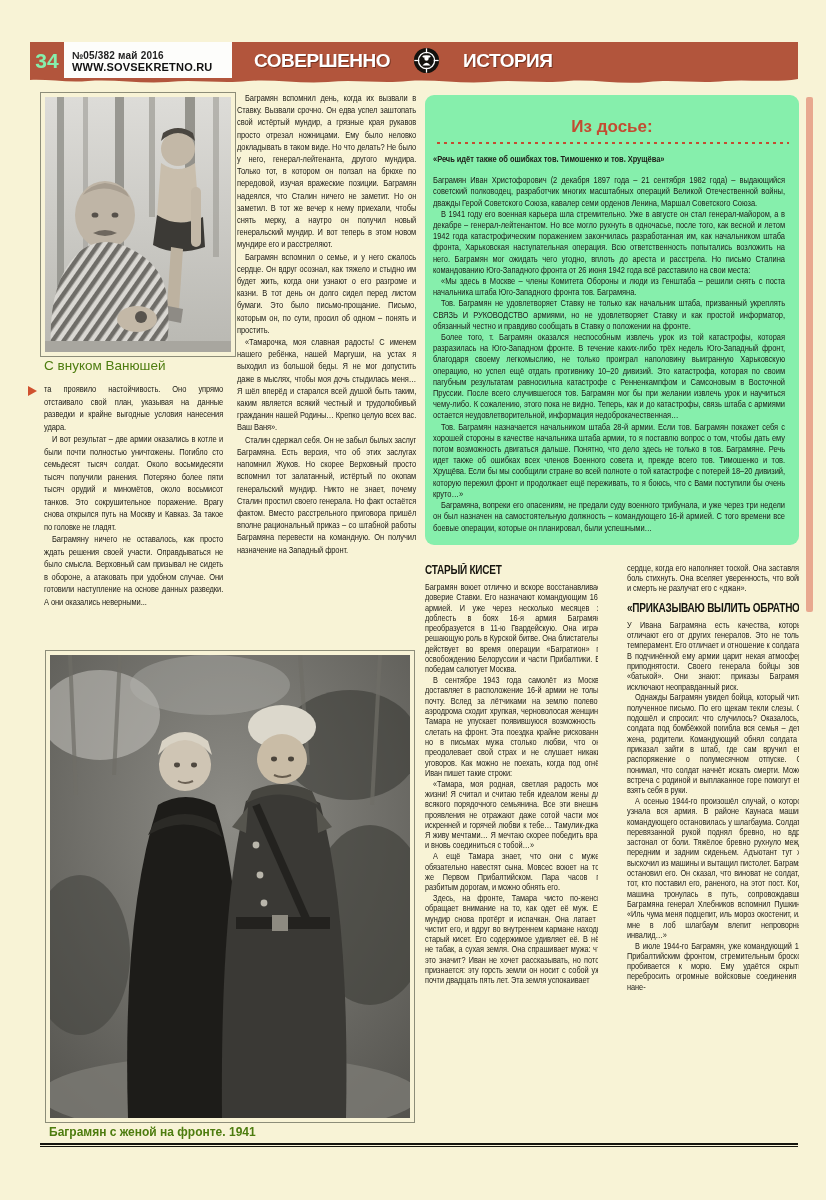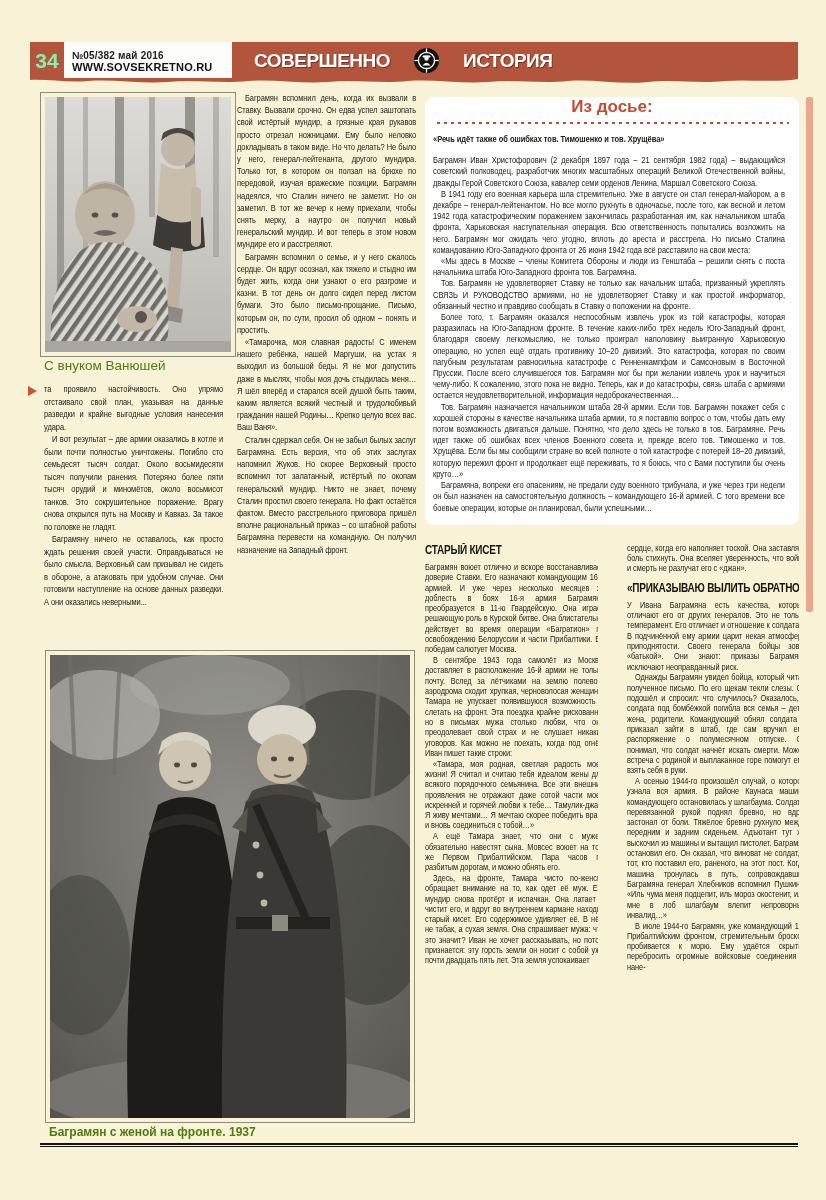--- a/index.html
+++ b/index.html
@@ -29,21 +29,21 @@
   .colinner{width:224px;transform:scaleX(0.8);transform-origin:0 0;text-align:justify;}
   .col-left{left:44px;top:383px;width:182px;height:268px;}
   .col-left .colinner{font-size:9.4px;line-height:12.5px;letter-spacing:-0.1px;}
   .col-mid{left:237px;top:92px;width:180px;height:568px;}
   .col-mid .colinner{font-size:9.4px;line-height:12.2px;letter-spacing:-0.1px;}
   p{margin:0;}
   .ind{text-indent:10px;}
   .arrow-marker{position:absolute;left:28px;top:386px;width:0;height:0;border-top:5px solid transparent;border-bottom:5px solid transparent;border-left:9px solid #d0512f;}
   
   .right-region{position:absolute;left:425px;top:95px;width:374px;height:1048px;overflow:hidden;}
-  .dossier{background:#ffffff;border-radius:9px;padding:0 8px 12px 8px;}
+  .dossier{background:#86efac;border-radius:9px;padding:20px 8px 12px 8px;}
   .dossier-title{color:#c44b31;font-weight:bold;font-size:17px;text-align:center;margin:2px 0 4px;}
   .dossier-dots{height:4px;margin:0 2px 8px;background-image:radial-gradient(circle,#c44b31 1.2px,rgba(0,0,0,0) 1.4px);background-size:7px 4px;background-repeat:repeat-x;background-position:0 50%;}
   .dossier-inner{width:440px;transform:scaleX(0.8);transform-origin:0 0;}
   .dossier-epigraph{font-size:10.2px;font-weight:bold;margin:0 0 10px;color:#20201a;}
   .dossier-inner p{font-size:9.4px;line-height:11.2px;text-align:justify;letter-spacing:-0.05px;color:#20201a;}
   .bottom-cols{display:flex;gap:29px;margin-top:18px;}
   .bcol{width:181px;overflow:hidden;}
   .bcol .colinner{font-size:9.2px;line-height:10.3px;letter-spacing:-0.05px;}
   .bcol-title{font-size:12.5px;font-weight:bold;letter-spacing:-0.3px;color:#16150f;margin:2px 0 7px;text-align:left;text-indent:0;}
   .bcol-title2{margin-top:9px;}
@@ -218,18 +218,18 @@
       <path d="M206 150 L258 268" stroke="#23221f" stroke-width="8"></path>
       <rect x="186" y="262" width="94" height="12" fill="#23221f"></rect>
       <rect x="222" y="260" width="16" height="16" fill="#8d8a80"></rect>
       <circle cx="206" cy="190" r="3.4" fill="#b9b6ab"></circle>
         <circle cx="210" cy="220" r="3.4" fill="#b9b6ab"></circle>
         <circle cx="214" cy="248" r="3.4" fill="#b9b6ab"></circle>
       <path d="M198 152 L182 172 L196 178 Z" fill="#56554e"></path>
       <path d="M266 152 L282 172 L268 178 Z" fill="#56554e"></path>
     </svg>
   </div>
-  <div class="caption caption2">Баграмян с женой на фронте. 1937</div>
+  <div class="caption caption2">Баграмян с женой на фронте. 1941</div>
 
   <div class="bottom-rule"></div>
   <div class="red-edge"></div>
 
 </div>
 
 </body></html>

